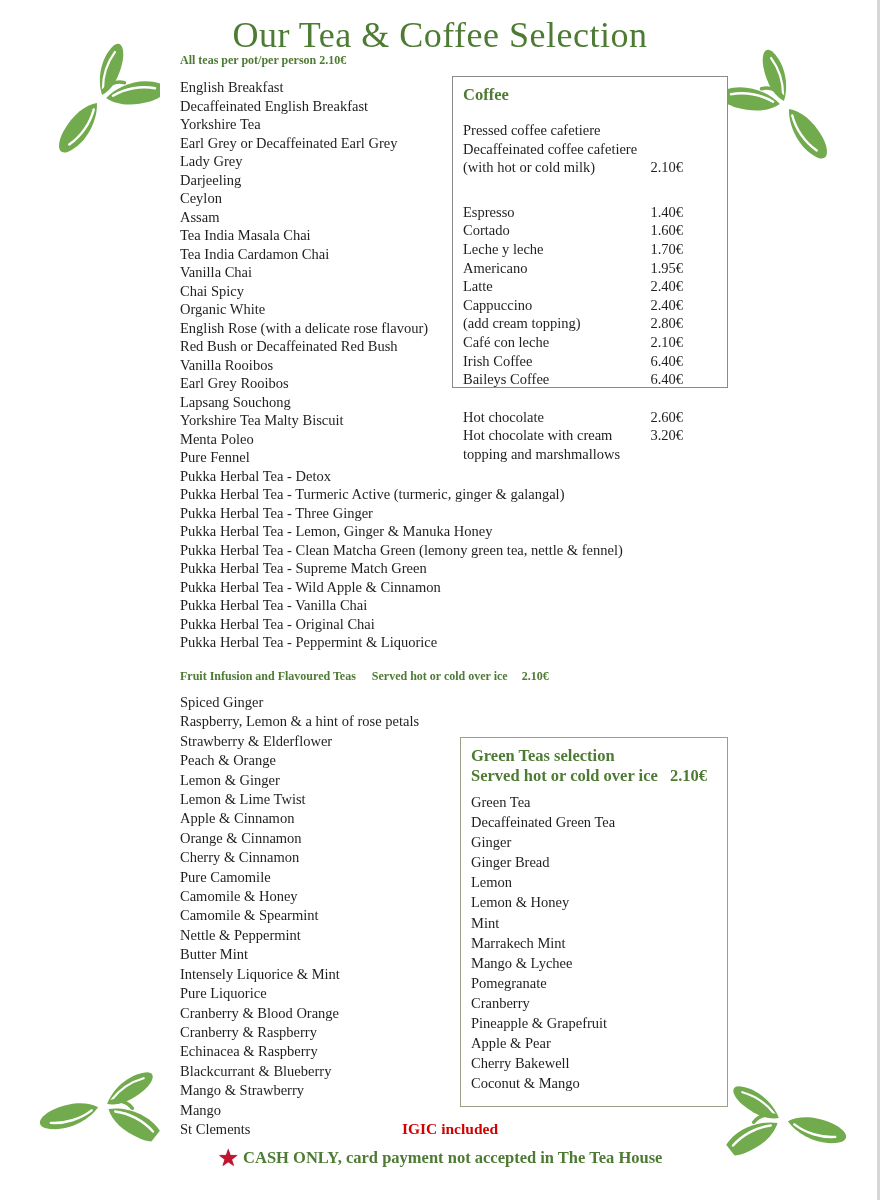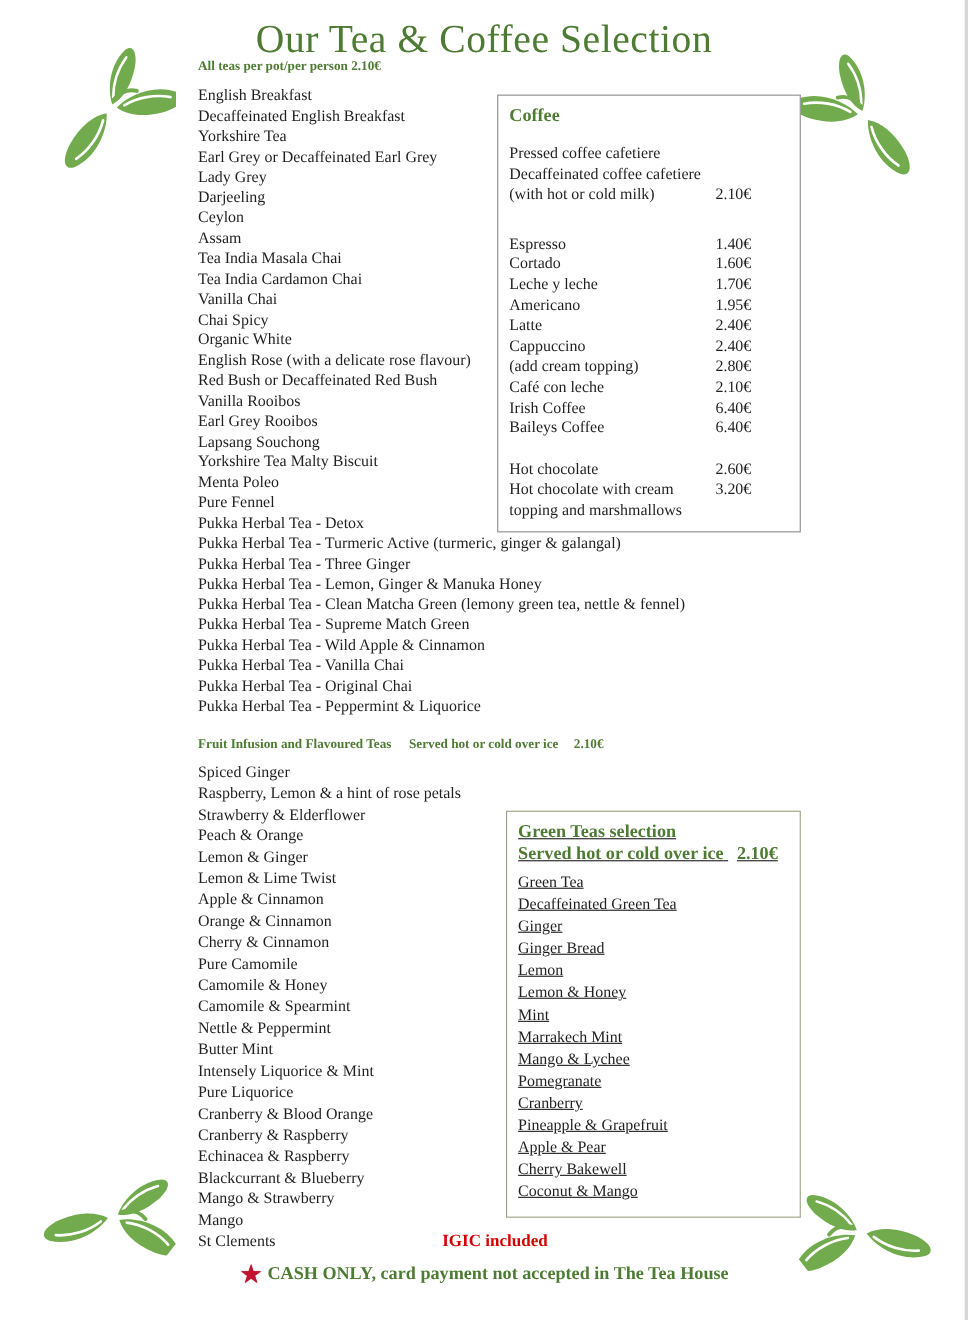--- a/index.html
+++ b/index.html
@@ -15,22 +15,22 @@
   }
   .sec-head{position:absolute;font-size:12px;font-weight:bold;color:var(--green);white-space:nowrap;}
   .teas-head{left:180px;top:53px;}
   .fruit-head{left:180px;top:669px;text-align:center;}
   .fruit-head .sub{margin-left:16px;}
   .fruit-head .hprice{margin-left:14px;}
   ul.plain{list-style:none;margin:0;padding:0;position:absolute;}
   .tea-list{left:180px;top:78px;font-size:14.5px;line-height:18.5px;white-space:nowrap;}
   .fruit-list{left:180px;top:693px;font-size:14.5px;line-height:19.4px;white-space:nowrap;}
   .box{position:absolute;background:#fff;box-sizing:border-box;}
-  .coffee-box{left:452px;top:86px;width:276px;height:398px;border:1px solid #8a8a8a;}
-  .green-box{left:460px;top:737px;width:268px;height:370px;border:1px solid #9aa081;text-decoration:underline;}
+  .coffee-box{left:452px;top:76px;width:276px;height:312px;border:1px solid #8a8a8a;}
+  .green-box{left:460px;top:737px;width:268px;height:370px;border:1px solid #9aa081;}
   .box-head{font-size:16.5px;font-weight:bold;color:var(--green);padding:8px 10px 0 10px;line-height:20px;}
   .coffee-body{font-size:14.5px;line-height:18.6px;}
   .coffee-body .mi{padding-left:10px;}
   .cafetiere{margin-top:16px;}
   .price-row{display:flex;align-items:flex-start;padding-left:10px;}
   .price-row .lbl{flex:1 1 auto;max-width:170px;}
   .price-row .price{width:56px;text-align:right;margin-right:44px;flex:0 0 auto;}
   .gap-a{height:26px;}
   .gap-b{height:19px;}
   .green-list{position:static;font-size:14.5px;line-height:20.1px;padding:6px 0 0 10px;margin:0;list-style:none;white-space:nowrap;}

